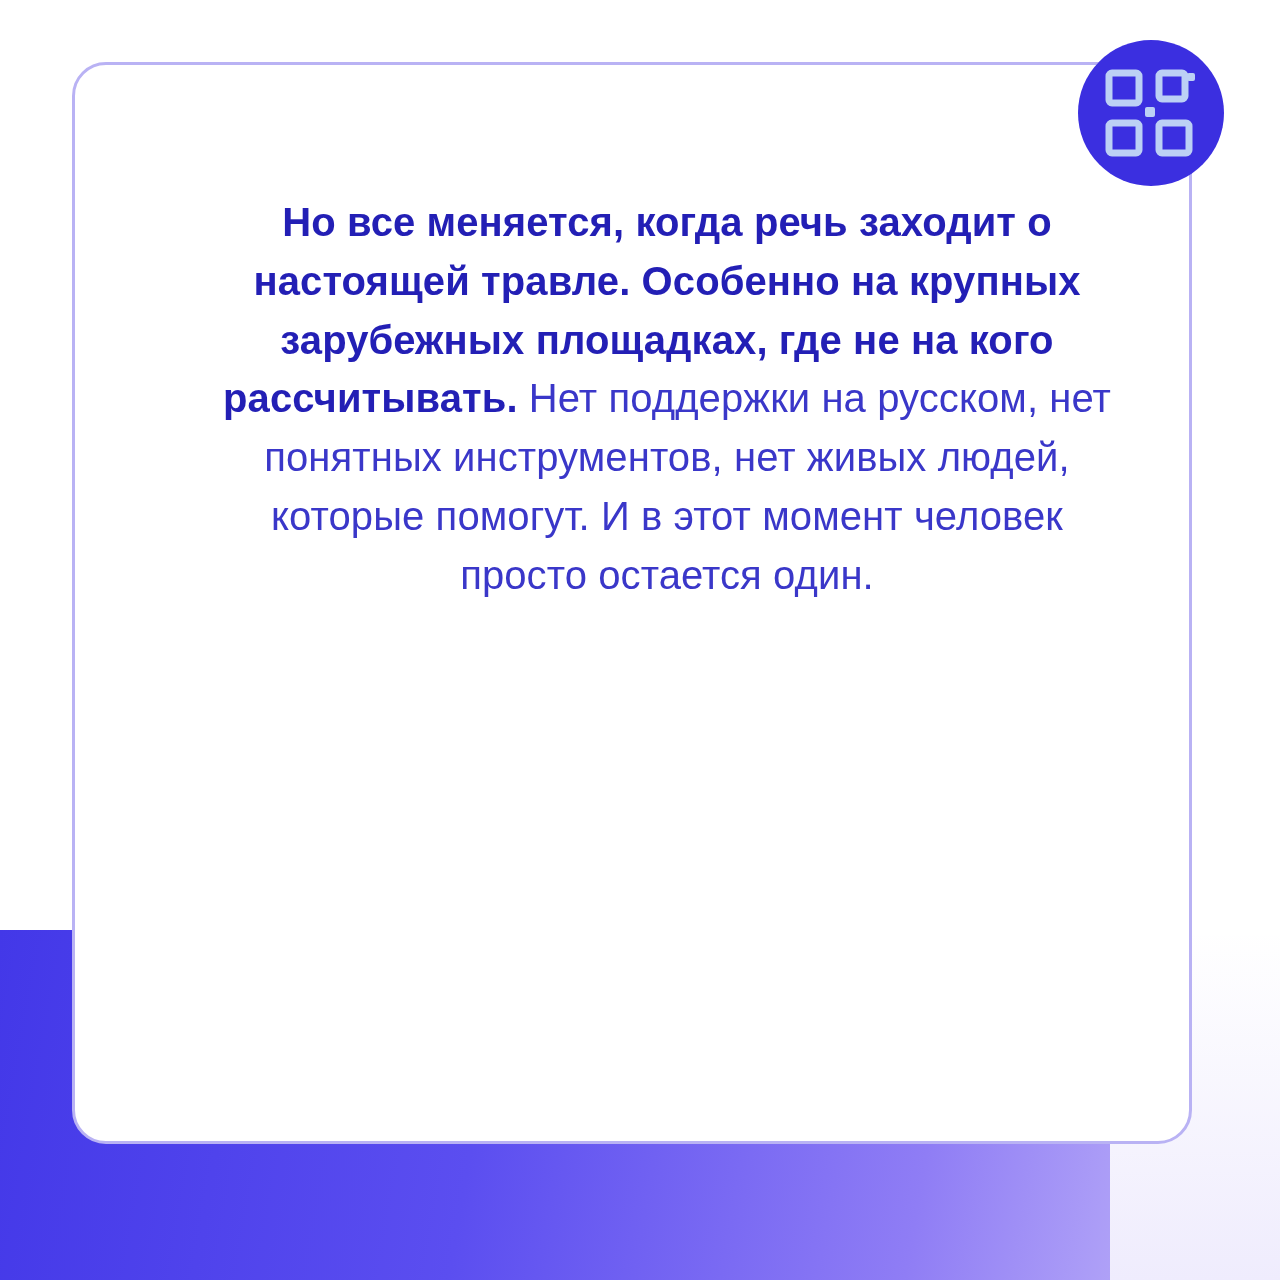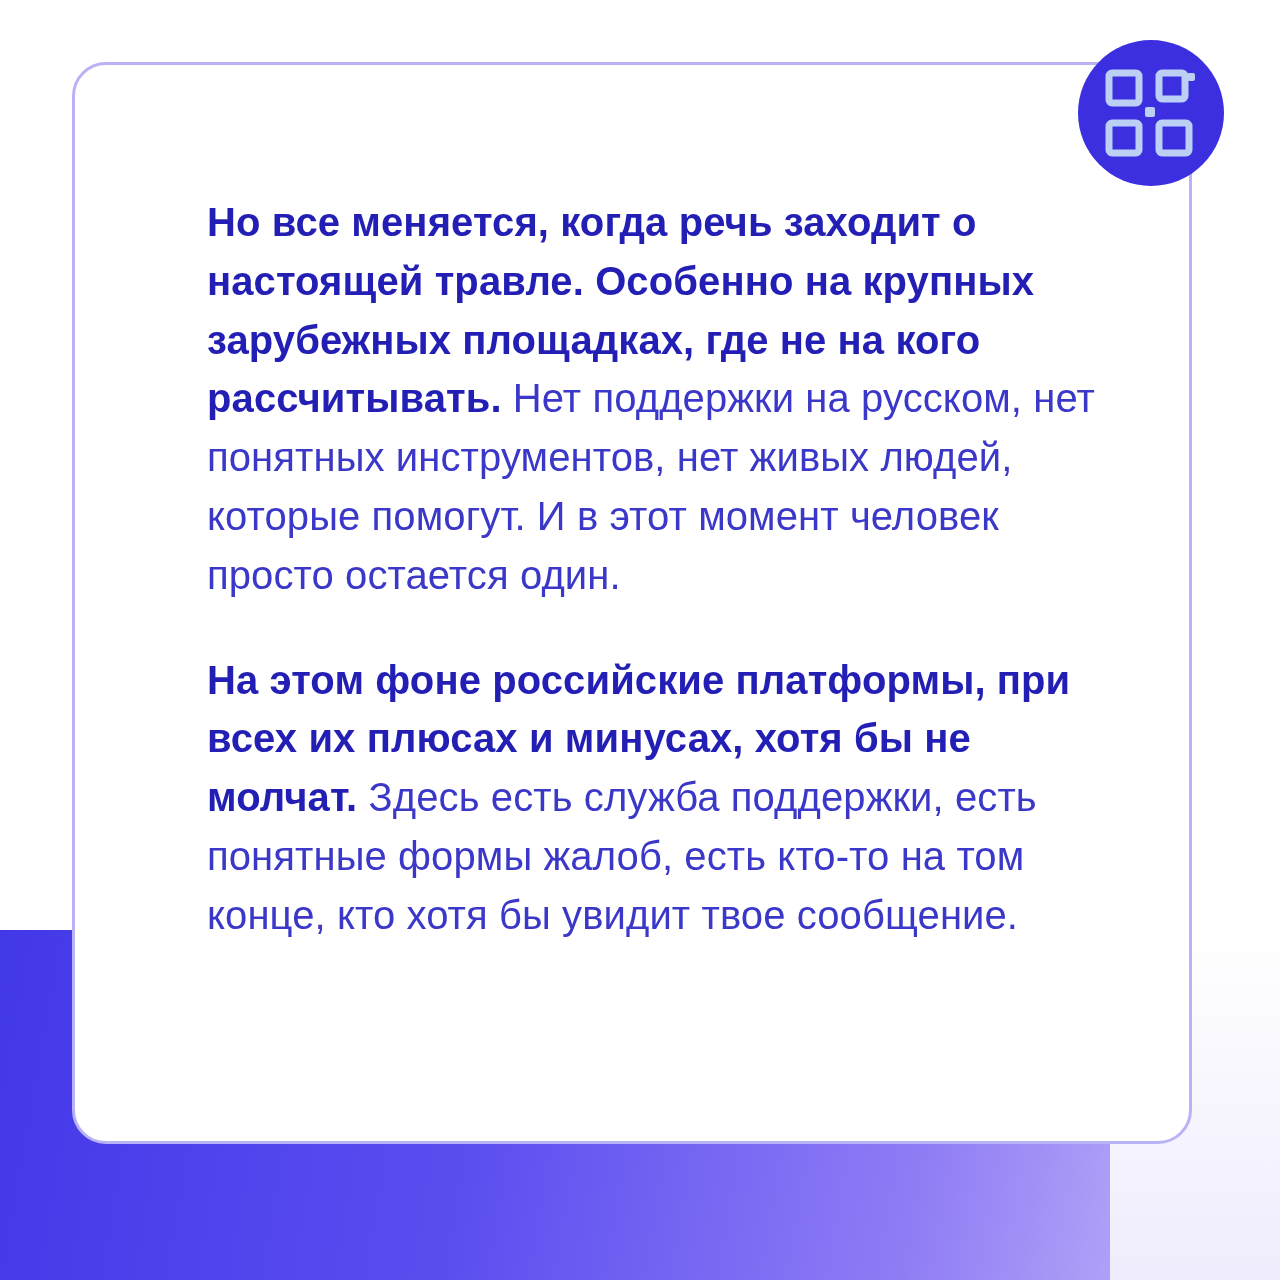--- a/index.html
+++ b/index.html
@@ -83,20 +83,21 @@
   
   .body-text {
     position: absolute;
     left: 132px;
     top: 128px;
     width: 920px;
     font-size: 40px;
     line-height: 1.47;
     color: #2f2fc4;
     letter-spacing: 0.1px;
+    text-align: center;
   }
   .para {
     margin: 0 0 46px 0;
   }
   .para:last-child {
     margin-bottom: 0;
   }
   .para b {
     font-weight: 700;
     color: #231fb5;
@@ -115,23 +116,20 @@
   <div class="bg-band-right-fade"></div>
   <div class="bg-right-white"></div>
 
   <div class="card">
     <div class="body-text">
 
       <p class="para">
         <b>Но все меняется, когда речь заходит о настоящей травле. Особенно на крупных зарубежных площадках, где не на кого рассчитывать.</b><span class="normal"> Нет поддержки на русском, нет понятных инструментов, нет живых людей, которые помогут. И в этот момент человек просто остается один.</span>
       </p>
 
-      <p class="para">
-        <b>На этом фоне российские платформы, при всех их плюсах и минусах, хотя бы не молчат.</b><span class="normal"> Здесь есть служба поддержки, есть понятные формы жалоб, есть кто-то на том конце, кто хотя бы увидит твое сообщение.</span>
-      </p>
 
     </div>
   </div>
 
   <div class="logo-badge">
     <svg width="92" height="92" viewBox="0 0 92 92" aria-hidden="true">
 
       <rect x="4" y="6" width="30" height="30" rx="3" fill="none" stroke="#bcd0f5" stroke-width="7"></rect>
 
       <rect x="54" y="6" width="26" height="26" rx="3" fill="none" stroke="#bcd0f5" stroke-width="7"></rect>

